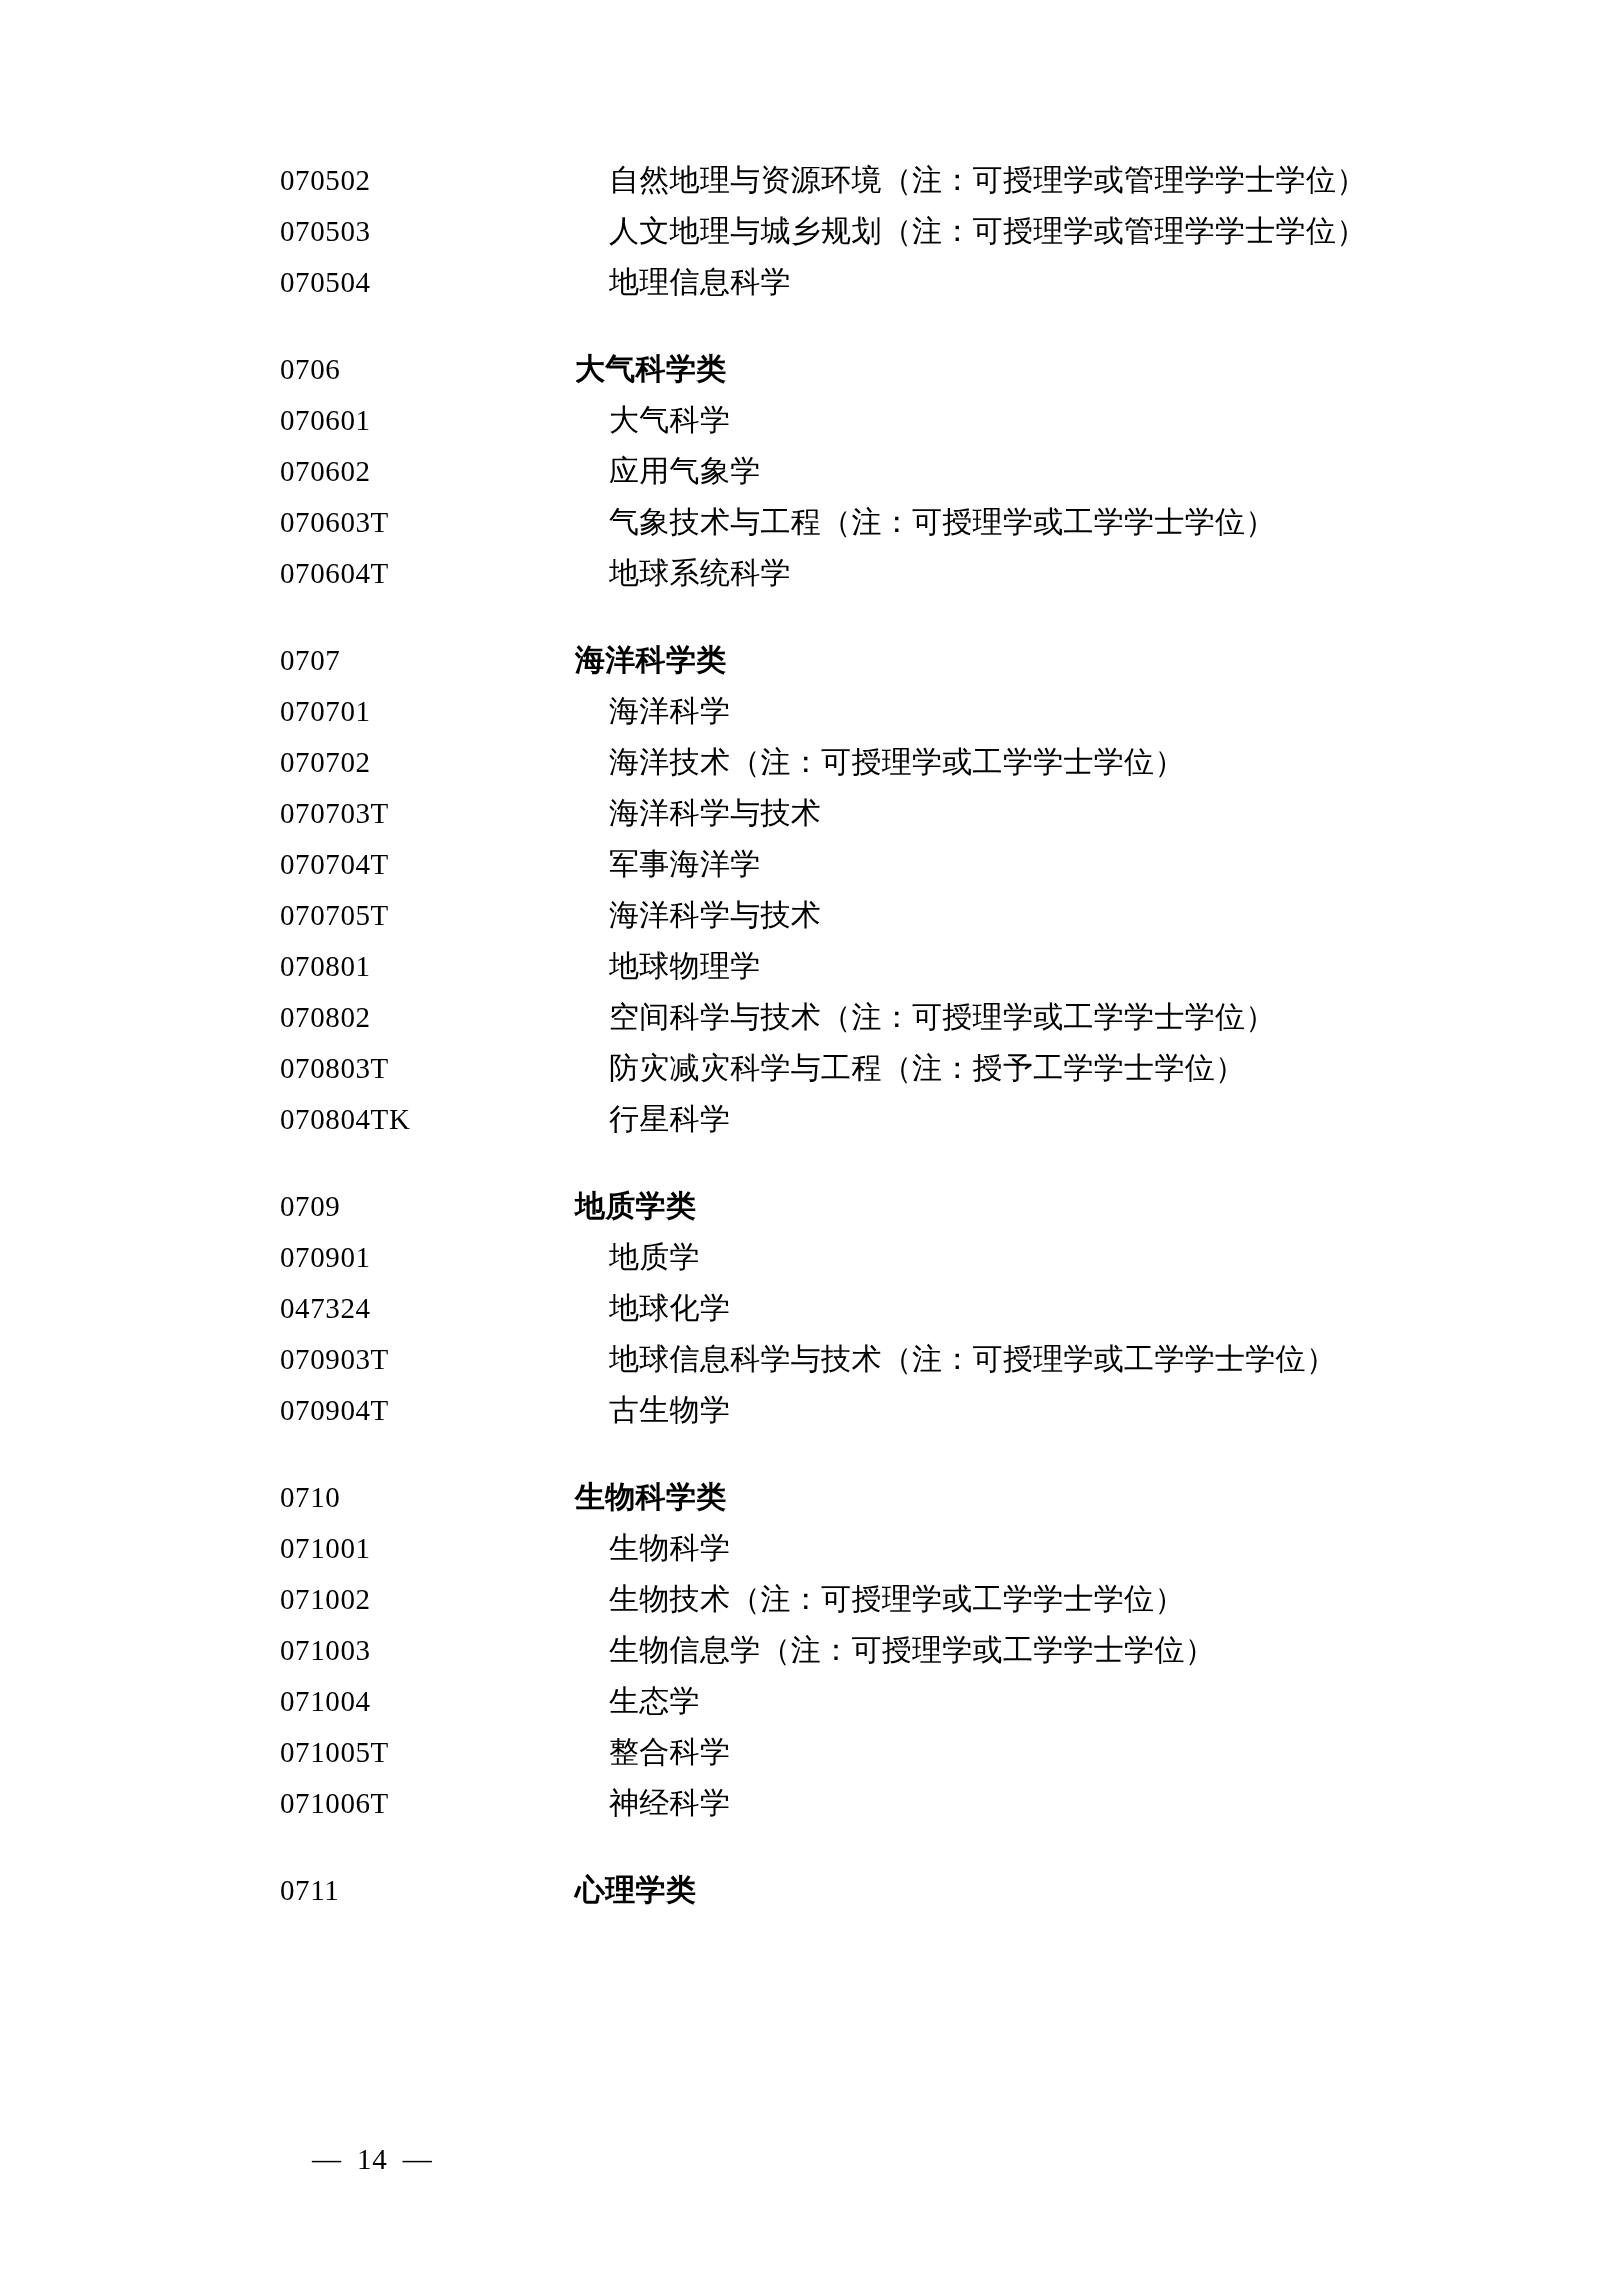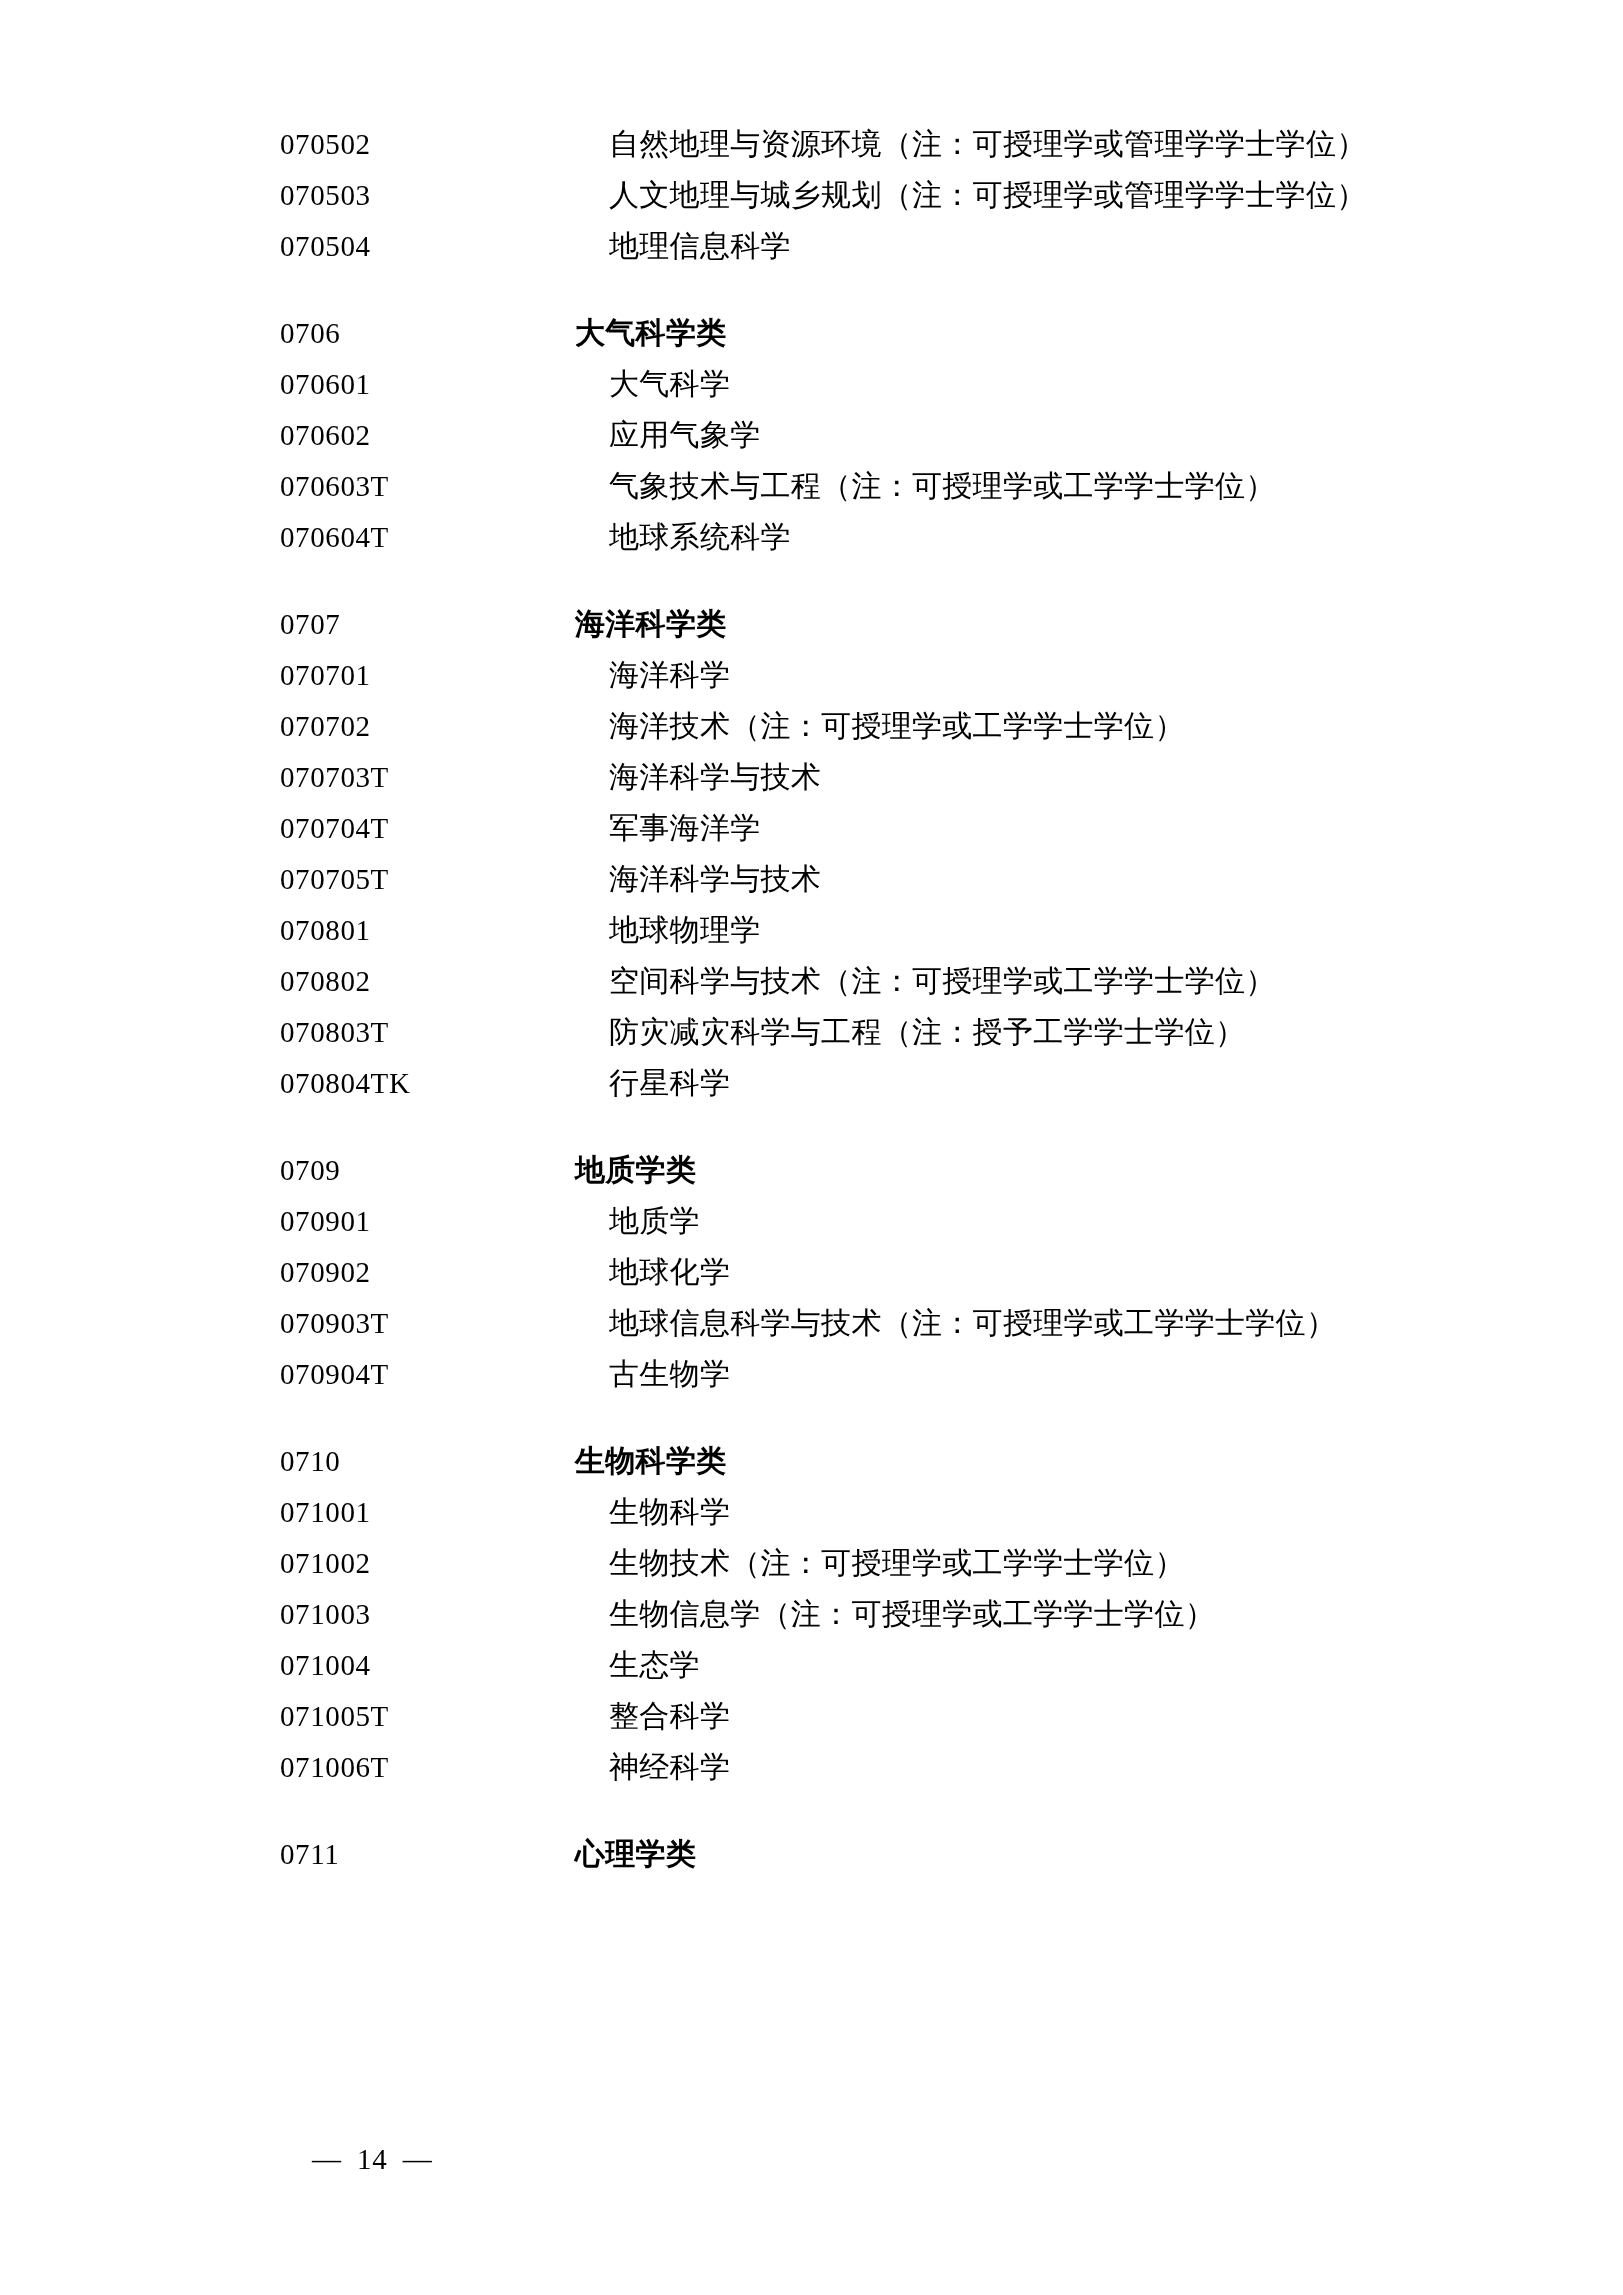--- a/index.html
+++ b/index.html
@@ -5,21 +5,21 @@
   html, body { margin: 0; padding: 0; background: #ffffff; }
   .page {
     position: relative;
     width: 1624px;
     height: 2295px;
     background: #ffffff;
     color: #000000;
     font-family: "Liberation Serif", serif;
     overflow: hidden;
   }
-  #catalog { padding-top: 119px; }
+  #catalog { padding-top: 119px; margin-top: 36px; }
   .row {
     display: flex;
     align-items: center;
     height: 51px;
     white-space: nowrap;
   }
   .code {
     margin-left: 280px;
     flex: none;
     width: 295px;
@@ -129,21 +129,21 @@
       </div>
       <div class="row header-row section-gap">
         <span class="code">0709</span>
         <span class="name">地质学类</span>
       </div>
       <div class="row item-row">
         <span class="code">070901</span>
         <span class="name">地质学</span>
       </div>
       <div class="row item-row">
-        <span class="code">070902</span>
+        <span class="code">047324</span>
         <span class="name">地球化学</span>
       </div>
       <div class="row item-row">
         <span class="code">070903T</span>
         <span class="name">地球信息科学与技术</span>
         <span class="note">（注：可授理学或工学学士学位）</span>
       </div>
       <div class="row item-row">
         <span class="code">070904T</span>
         <span class="name">古生物学</span>

